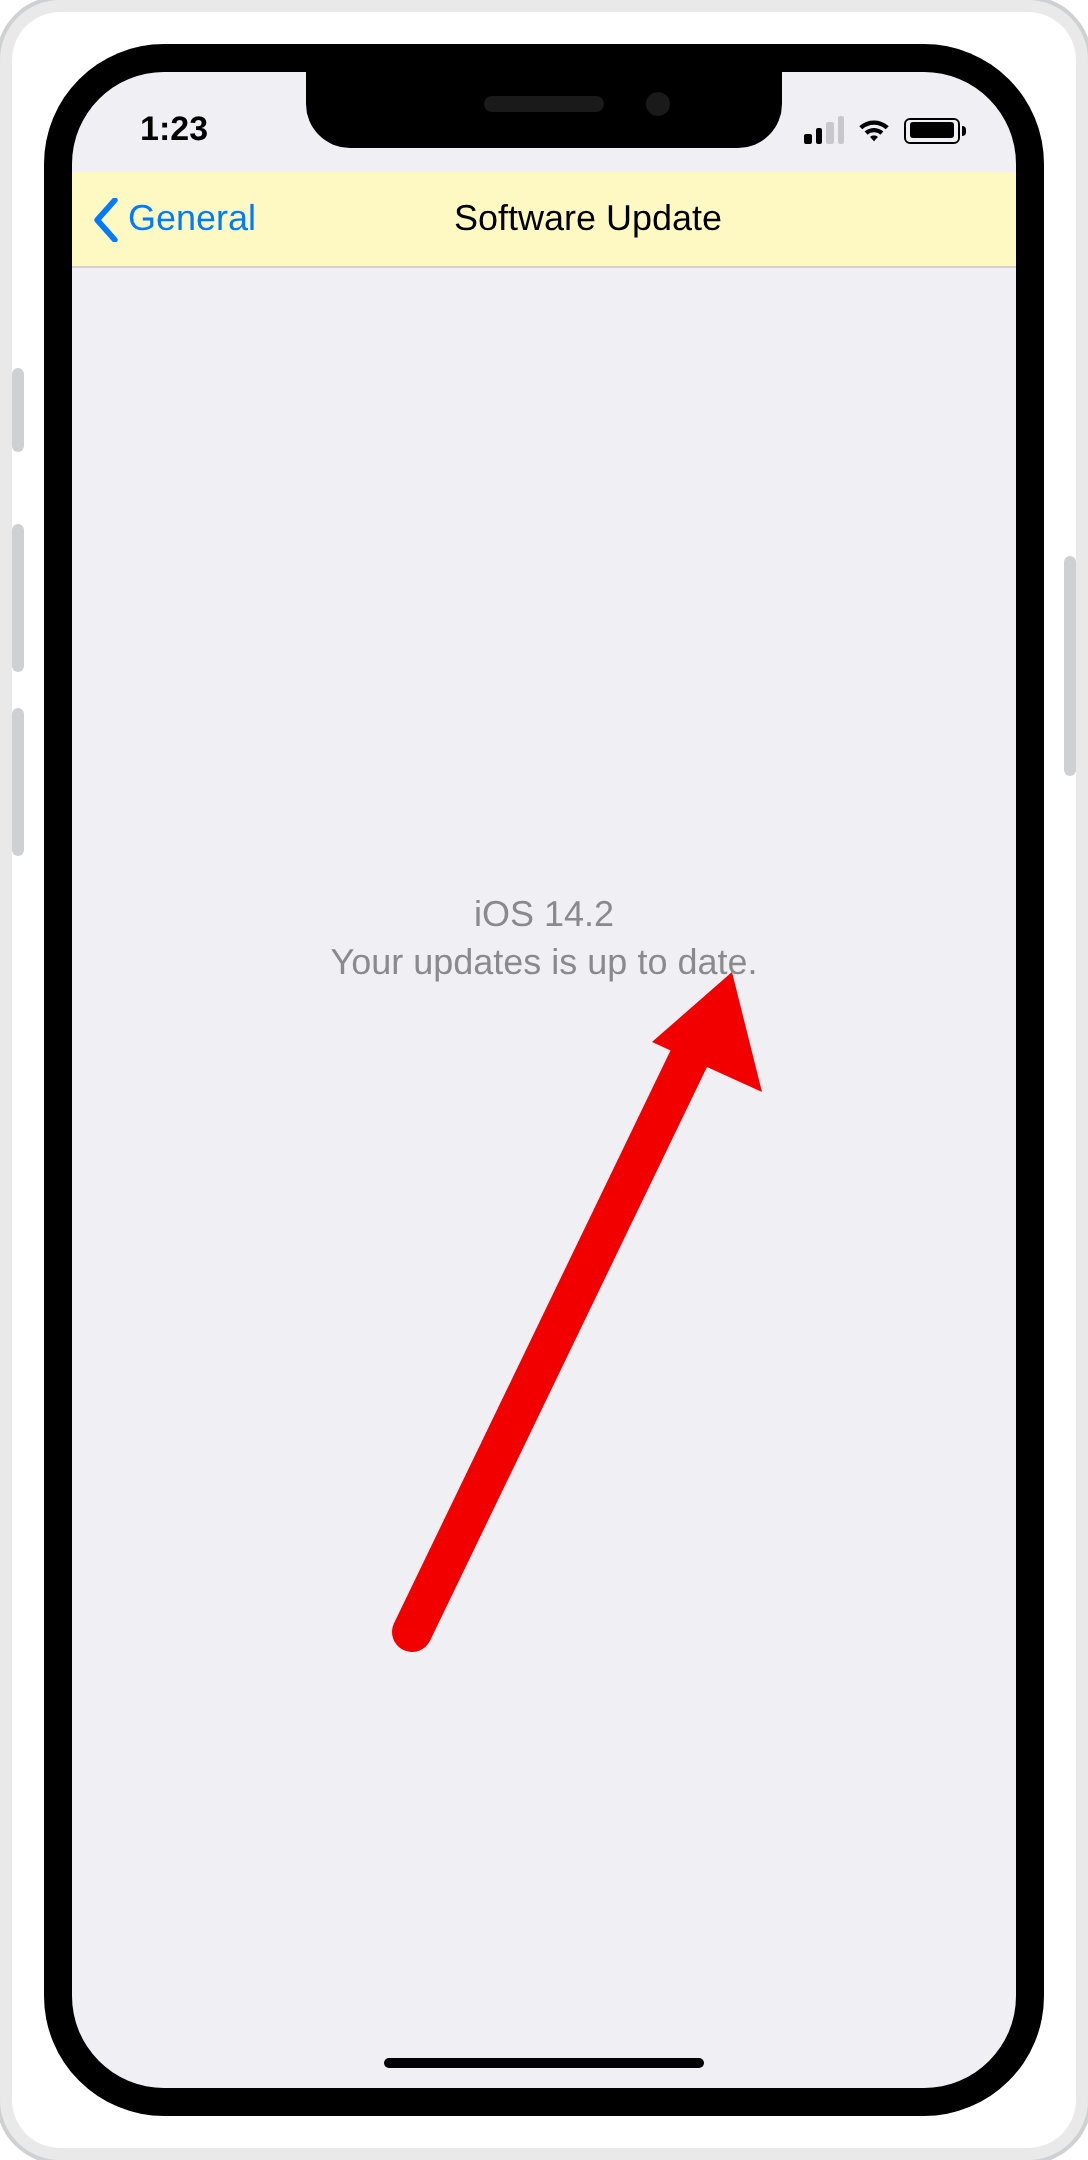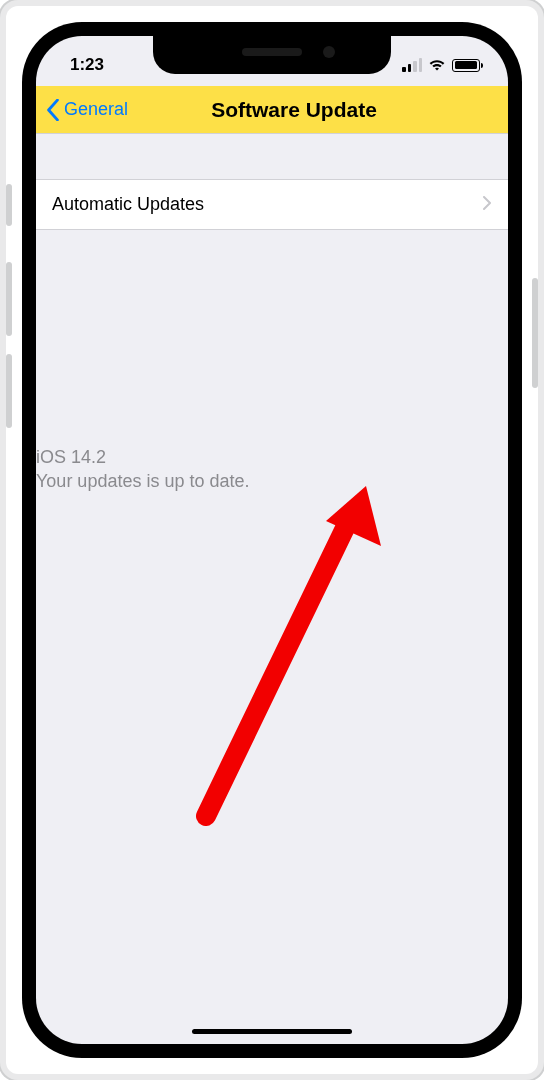--- a/index.html
+++ b/index.html
@@ -1,19 +1,19 @@
 <!DOCTYPE html>
 <html><head>
   <meta charset="utf-8">
   <style>
     * { margin: 0; padding: 0; box-sizing: border-box; }
     html, body { width: 544px; height: 1080px; background: #fff; font-family: -apple-system, "Helvetica Neue", Arial, sans-serif; }
     .frame {
       position: absolute; left: 6px; top: 6px; width: 532px; height: 1068px;
-      background: #fff; border-radius: 12px; box-shadow: 0 0 0 6px #e9e9ea, 0 0 0 8px #cfd0d1;
+      background: #fff; border-radius: 24px; box-shadow: 0 0 0 6px #e9e9ea, 0 0 0 8px #cfd0d1;
       overflow: hidden;
     }
     .bezel {
       position: absolute; left: 16px; top: 16px; right: 16px; bottom: 16px;
       background: #000; border-radius: 60px; overflow: hidden;
     }
     .screen {
       position: absolute; left: 14px; top: 14px; right: 14px; bottom: 14px;
       background: #efeff4; border-radius: 46px; overflow: hidden;
     }
@@ -40,37 +40,37 @@
     .statusbar .right { display:flex; align-items:center; gap:6px; padding-top:8px; }
     .sig { display:inline-flex; align-items:flex-end; gap:2px; }
     .sig span { width:3.5px; background:#000; border-radius:1px; display:inline-block; }
     .sig span.empty { background:#c7c7cc; }
     .wifi-svg { width:18px; height:14px; }
     .battery { position:relative; width:28px; height:13px; border:1.5px solid #000; border-radius:3px; }
     .battery::after { content:""; position:absolute; right:-4px; top:3px; width:2.5px; height:5px; background:#000; border-radius:0 2px 2px 0; }
     .battery .fill { position:absolute; left:1.5px; top:1.5px; bottom:1.5px; width:22px; background:#000; border-radius:1.5px; }
 
     
-    .navbar { position:absolute; top:50px; left:0; right:0; height:48px; background:#fde047; border-bottom:1px solid #d1d1d6; display:flex; align-items:center; justify-content:center; z-index:30; }
-    .navbar .title { font-size:21px; font-weight:700; color:#000;margin-left:44px; }
+    .navbar { position:absolute; top:50px; left:0; right:0; height:48px; background:#fef9c3; border-bottom:1px solid #d1d1d6; display:flex; align-items:center; justify-content:center; z-index:30; }
+    .navbar .title { font-size:18px; font-weight:400; color:#000;margin-left:44px; }
     .navbar .back { position:absolute; left:10px; top:0; bottom:0; display:flex; align-items:center; gap:4px; color:#007aff; font-size:18px; }
     .chev-svg { width:14px; height:22px; }
 
     
     .content { position:absolute; top:99px; left:0; right:0; bottom:0; }
     .row-group { margin-top:44px; }
     .row {
       background:#fff; border-top:1px solid #d1d1d6; border-bottom:1px solid #d1d1d6;
       padding: 14px 16px; display:flex; align-items:center; justify-content:space-between;
       font-size:18px; color:#000;
     }
     .disclosure { color:#c7c7cc; font-size:18px; }
     .footer-text { padding: 10px 16px; color:#79797e; font-size:14px; }
 
-    .center-msg { position:absolute; left:0; right:0; top:310px; color:#8a8a8e; font-size:18px; line-height:1.35; }
+    .center-msg { position:absolute; left:0; right:0; top:310px; text-align:center; color:#8a8a8e; font-size:18px; line-height:1.35; }
 
     .home-indicator { position:absolute; bottom:10px; left:50%; transform:translateX(-50%); width:160px; height:5px; background:#000; border-radius:3px; z-index:60; }
 
     
     .arrow { position:absolute; z-index:70; pointer-events:none; }
   </style>
 </head>
 <body>
 
 <div class="frame">
@@ -109,28 +109,20 @@
           <svg class="chev-svg" viewBox="0 0 12 20">
             <polyline points="10,1 2,10 10,19" fill="none" stroke="#007aff" stroke-width="2.6" stroke-linecap="round" stroke-linejoin="round"></polyline>
           </svg>
           <span>General</span>
         </div>
         <div class="title">Software Update</div>
       </div>
 
       <div class="content">
         <div class="row-group">
-          <div class="row">
-            <span>Automatic Updates</span>
-            <span class="disclosure">
-              <svg width="9" height="14" viewBox="0 0 9 14">
-                  <polyline points="1,1 7,7 1,13" fill="none" stroke="#c7c7cc" stroke-width="2" stroke-linecap="round" stroke-linejoin="round"></polyline>
-                </svg>
-            </span>
-          </div>
         </div>
 
         <div class="center-msg">
           <div>iOS 14.2</div>
           <div>Your updates is up to date.</div>
         </div>
       </div>
 
       <svg class="arrow" width="230" height="360" style="left:140px; top:430px;" viewBox="0 0 230 360">
         <defs></defs>

